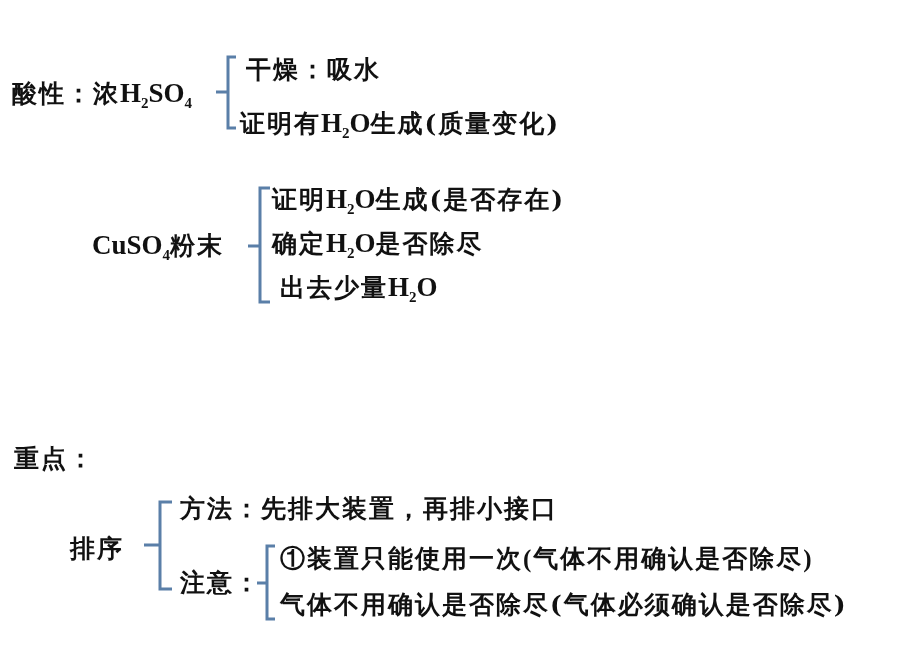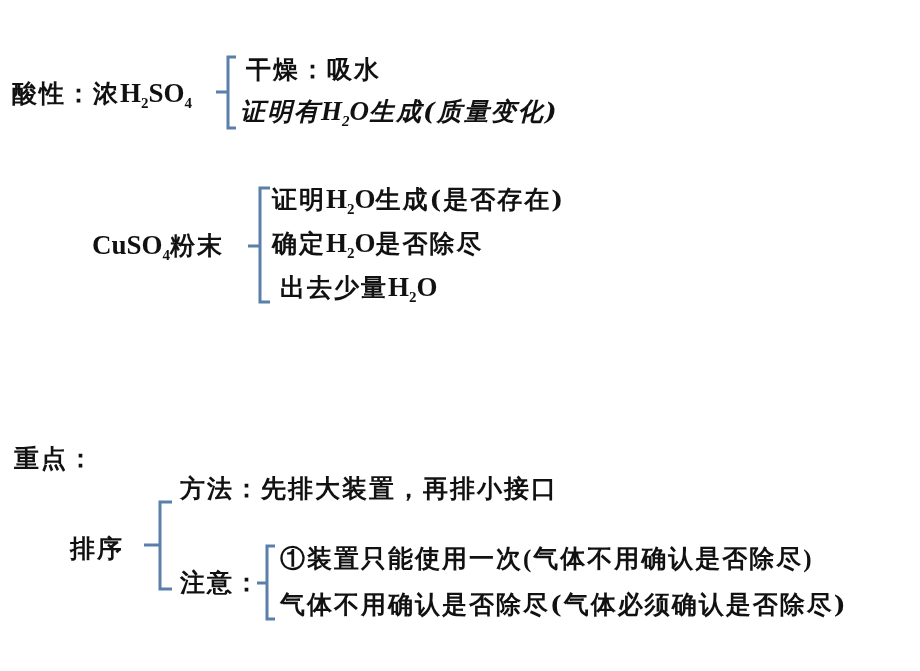--- a/index.html
+++ b/index.html
@@ -21,21 +21,21 @@
 </div>
 
 <div class="brace" style="left:212px; top:55px;">
   <svg width="30" height="75">
       <path d="M24 2 H16 V37 H4 M16 37 V73 H24" stroke="#5a7fa8" stroke-width="3" fill="none"></path>
     </svg>
 </div>
 
 <div class="t" style="left:240px; top:57px;margin-left:6px;">干燥：吸水</div>
 
-<div class="t" style="left:240px; top:98px;font-style:italic;">
+<div class="t" style="left:240px; top:110px;">
   <span>证明有</span><span class="chem"><span>H</span><sub>2</sub><span>O</span></span><span>生成(质量变化)</span>
 </div>
 
 <div class="t" style="left:92px; top:232px;">
   <span class="chem"><span>CuSO</span><sub>4</sub></span><span>粉末</span>
 </div>
 
 <div class="brace" style="left:245px; top:186px;">
   <svg width="30" height="118">
       <path d="M25 2 H15 V60 H3 M15 60 V116 H25" stroke="#5a7fa8" stroke-width="3" fill="none"></path>
@@ -55,21 +55,21 @@
 <div class="t" style="left:14px; top:446px;">重点：</div>
 
 <div class="t" style="left:70px; top:536px;">排序</div>
 
 <div class="brace" style="left:140px; top:500px;">
   <svg width="36" height="92">
       <path d="M32 2 H20 V45 H4 M20 45 V89 H32" stroke="#5a7fa8" stroke-width="3" fill="none"></path>
     </svg>
 </div>
 
-<div class="t" style="left:180px; top:476px;">方法：先排大装置，再排小接口</div>
+<div class="t" style="left:180px; top:496px;">方法：先排大装置，再排小接口</div>
 
 <div class="t" style="left:180px; top:570px;">注意：</div>
 
 <div class="brace" style="left:255px; top:544px;">
   <svg width="24" height="78">
       <path d="M20 2 H12 V39 H2 M12 39 V75 H20" stroke="#5a7fa8" stroke-width="3" fill="none"></path>
     </svg>
 </div>
 
 <div class="t" style="left:280px; top:546px;font-family:Liberation Serif, serif;">①装置只能使用一次(气体不用确认是否除尽)</div>

